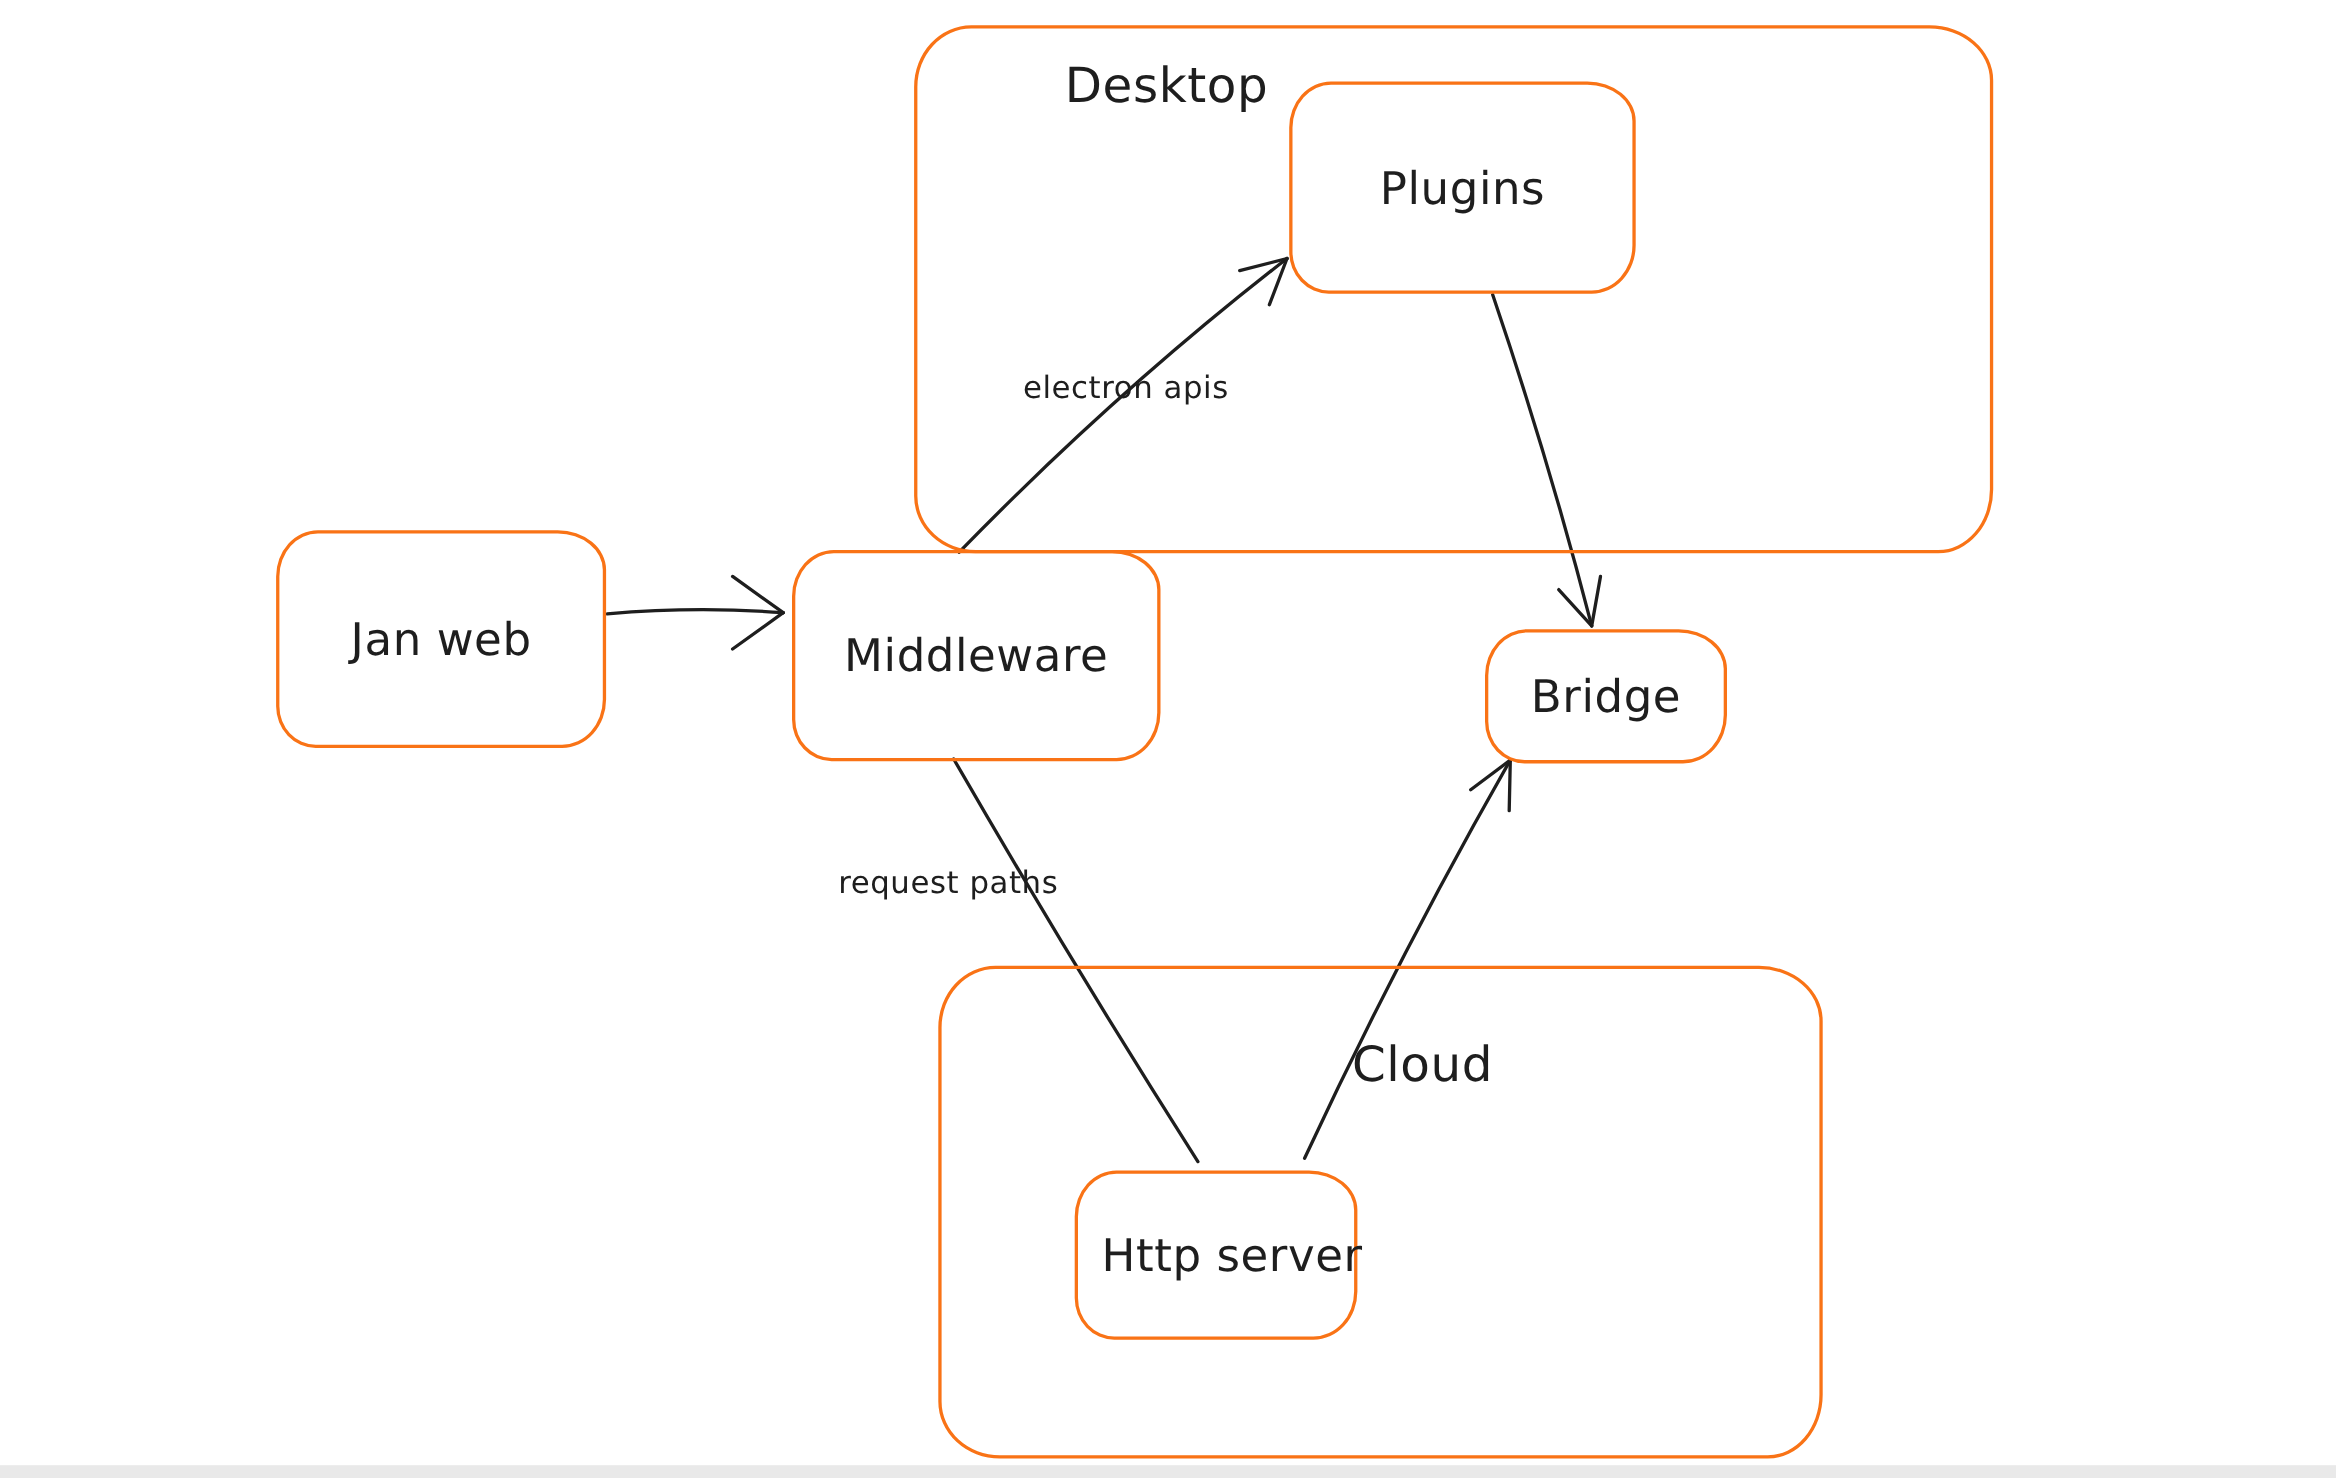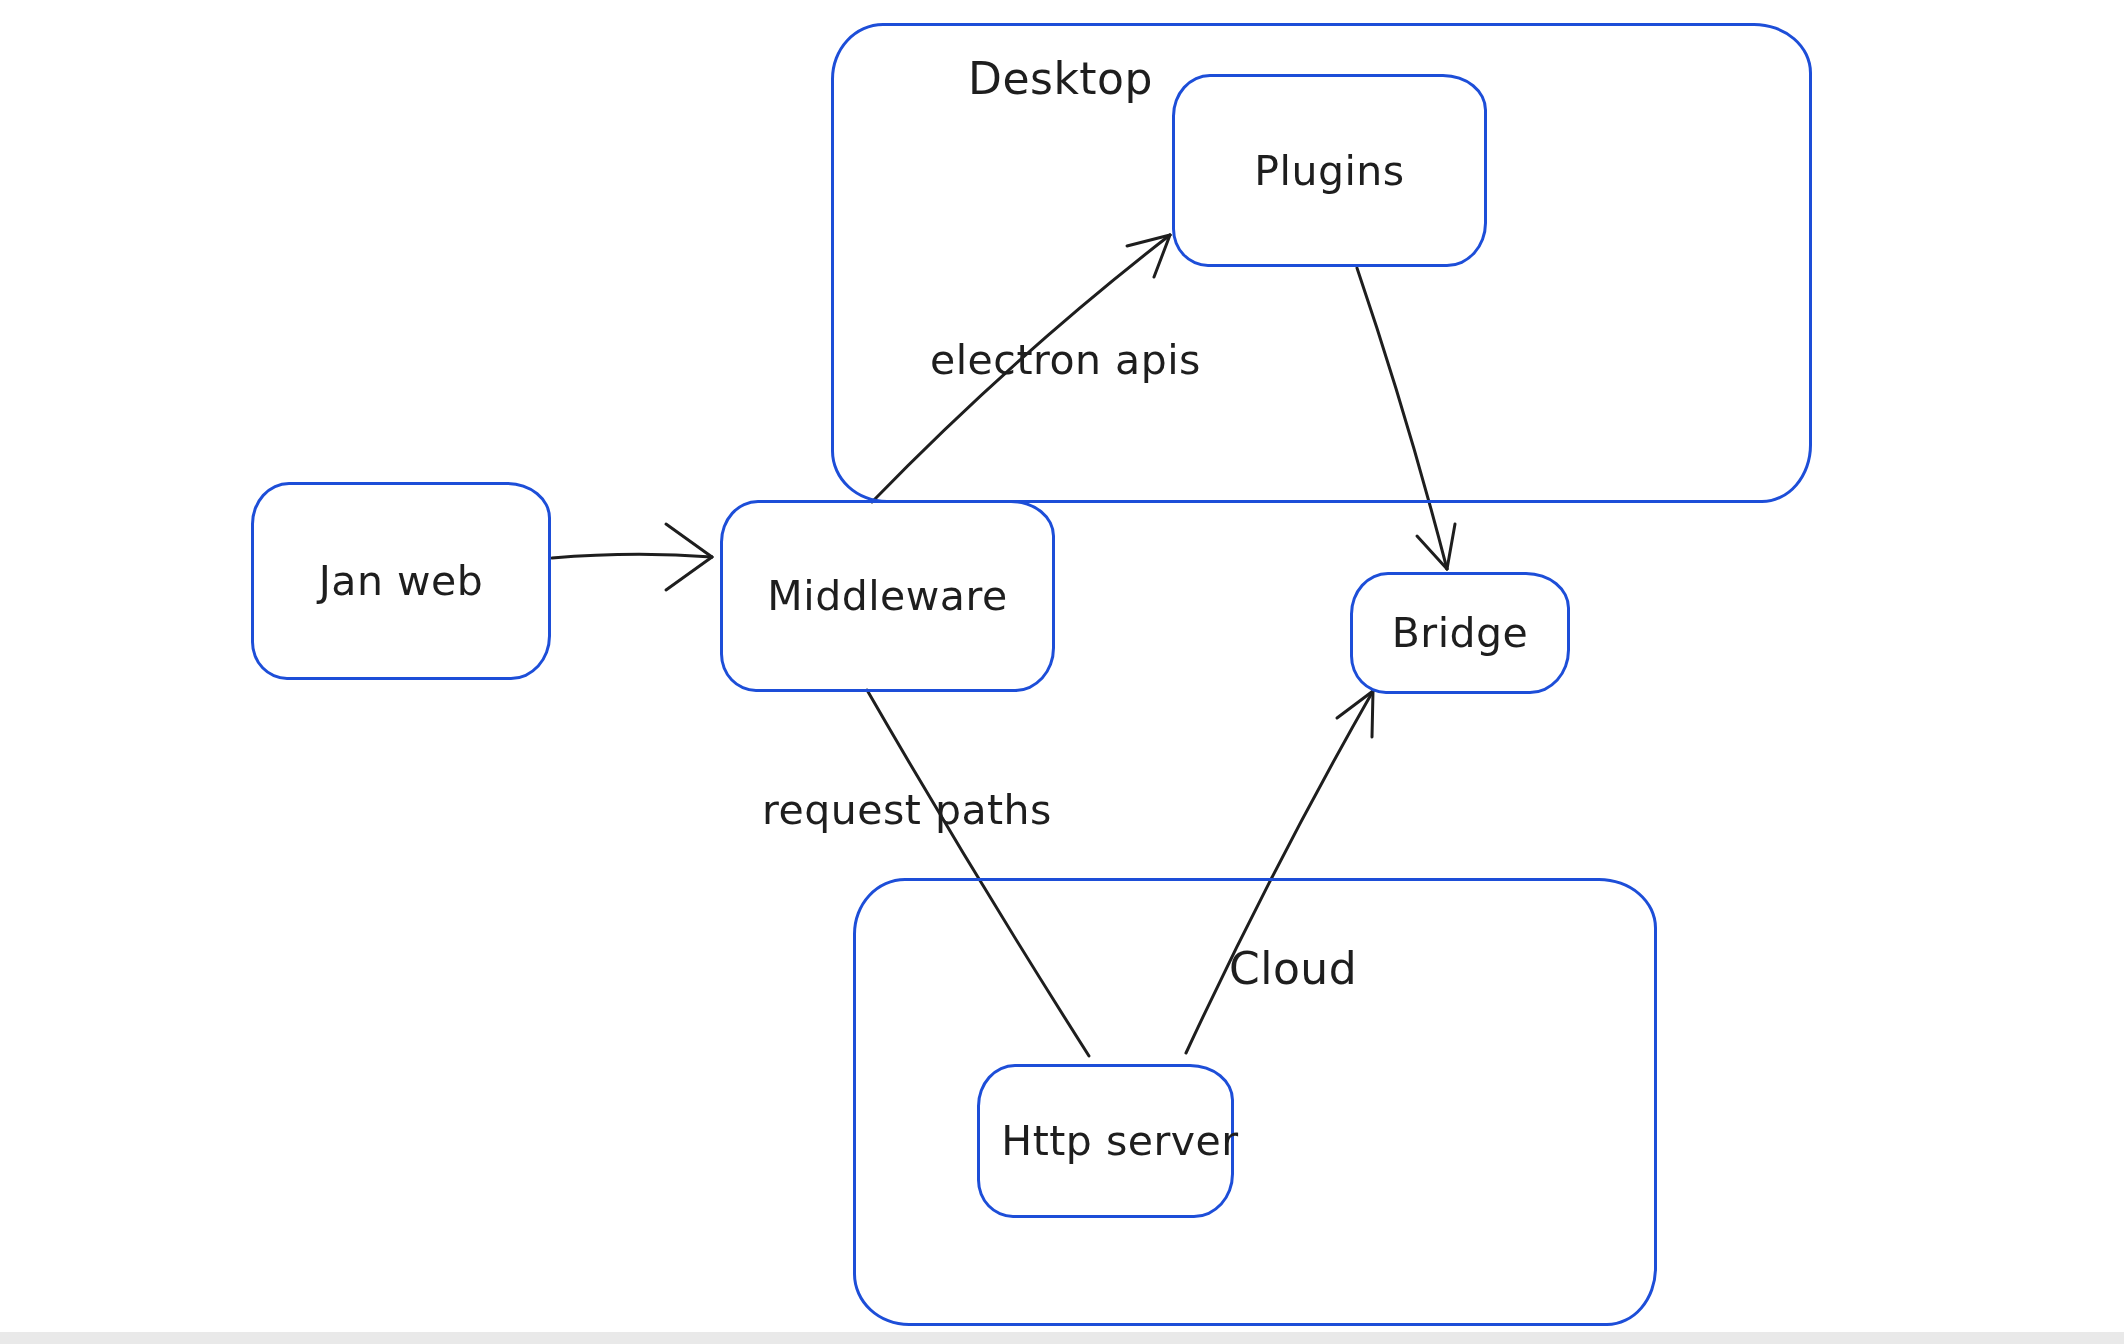--- a/index.html
+++ b/index.html
@@ -26,21 +26,21 @@
   .edges-layer path {
     fill: none;
     stroke: #1e1e1e;
     stroke-width: 3;
     stroke-linecap: round;
     stroke-linejoin: round;
   }
   .sketch {
     position: absolute;
     box-sizing: border-box;
-    border: 3px solid #1d4ed8;
+    border: 3px solid #f97316;
     background: transparent;
   }
   .container {
     border-radius: 52px 58px 50px 56px / 56px 50px 58px 52px;
   }
   .container-label {
     position: absolute;
     font-size: 44px;
     letter-spacing: 0.5px;
     white-space: nowrap;
@@ -51,21 +51,21 @@
     justify-content: center;
     border-radius: 38px 44px 40px 36px / 42px 36px 44px 38px;
   }
   .node-label {
     font-size: 41px;
     letter-spacing: 0.5px;
     white-space: nowrap;
   }
   .floating-label {
     position: absolute;
-    font-size: 41px;
+    font-size: 28px;
     letter-spacing: 0.5px;
     white-space: nowrap;
   }
   .annotation {
     position: absolute;
     font-size: 40px;
     line-height: 54px;
     letter-spacing: 0.5px;
     white-space: nowrap;
   }

